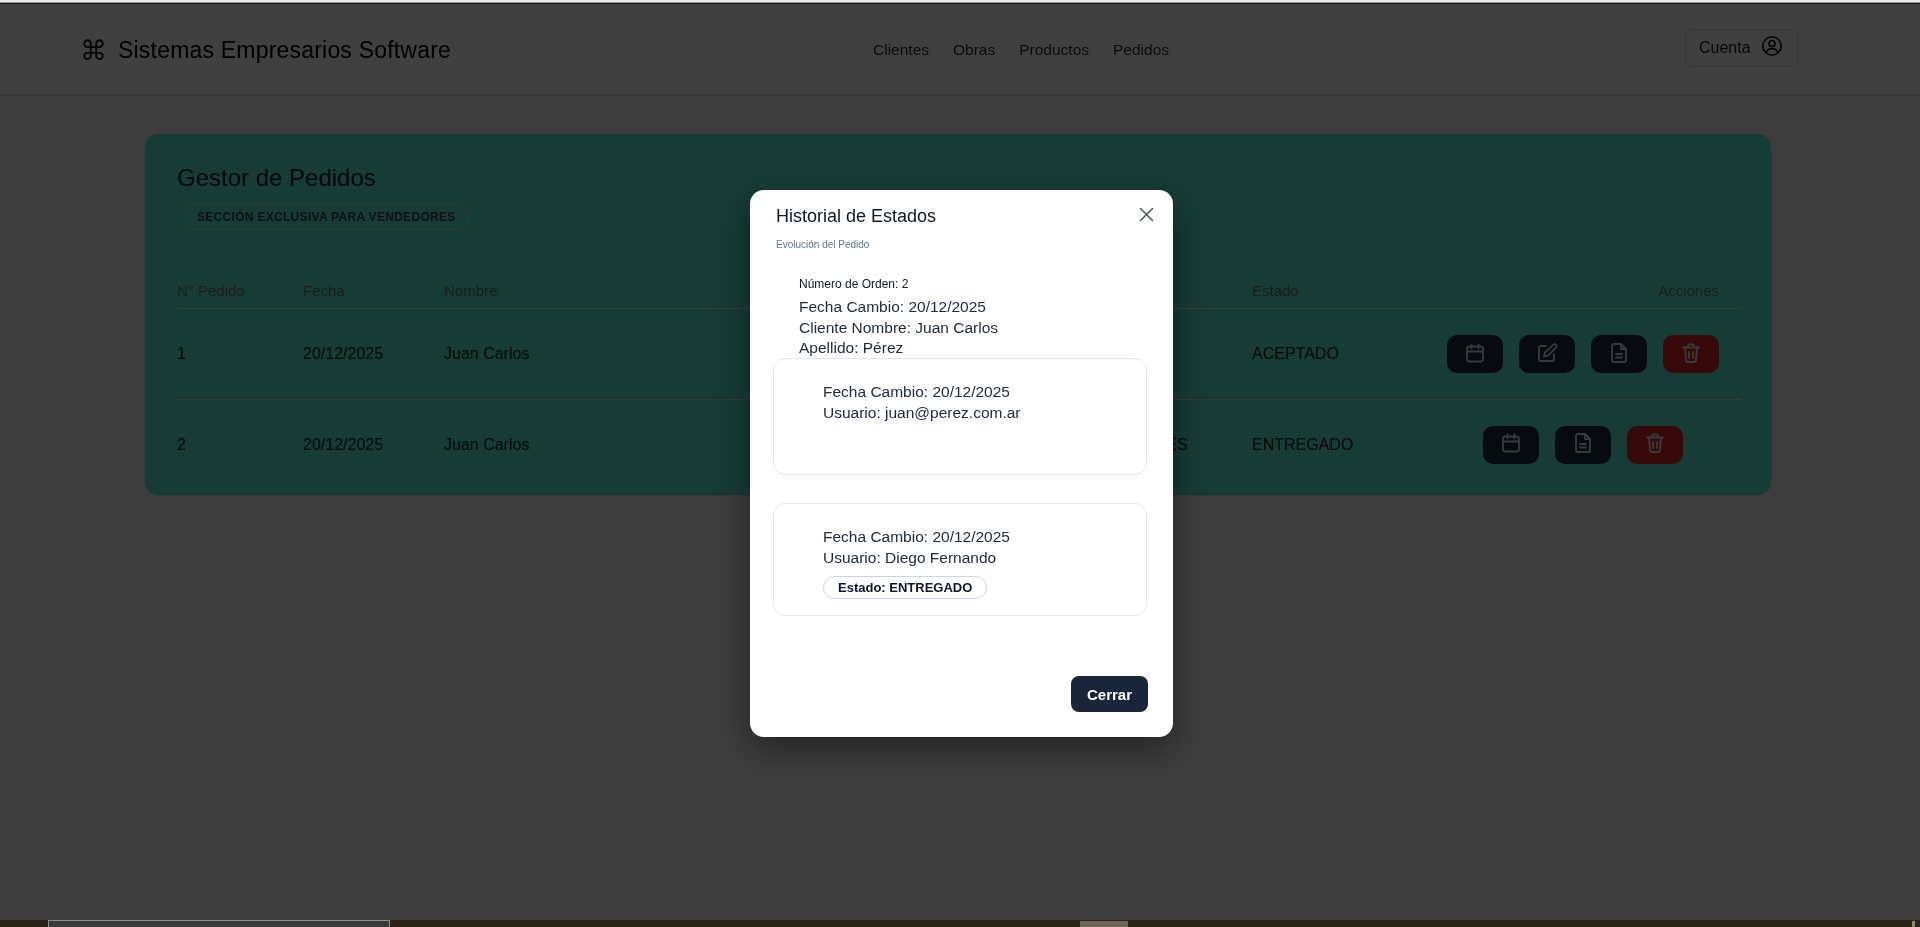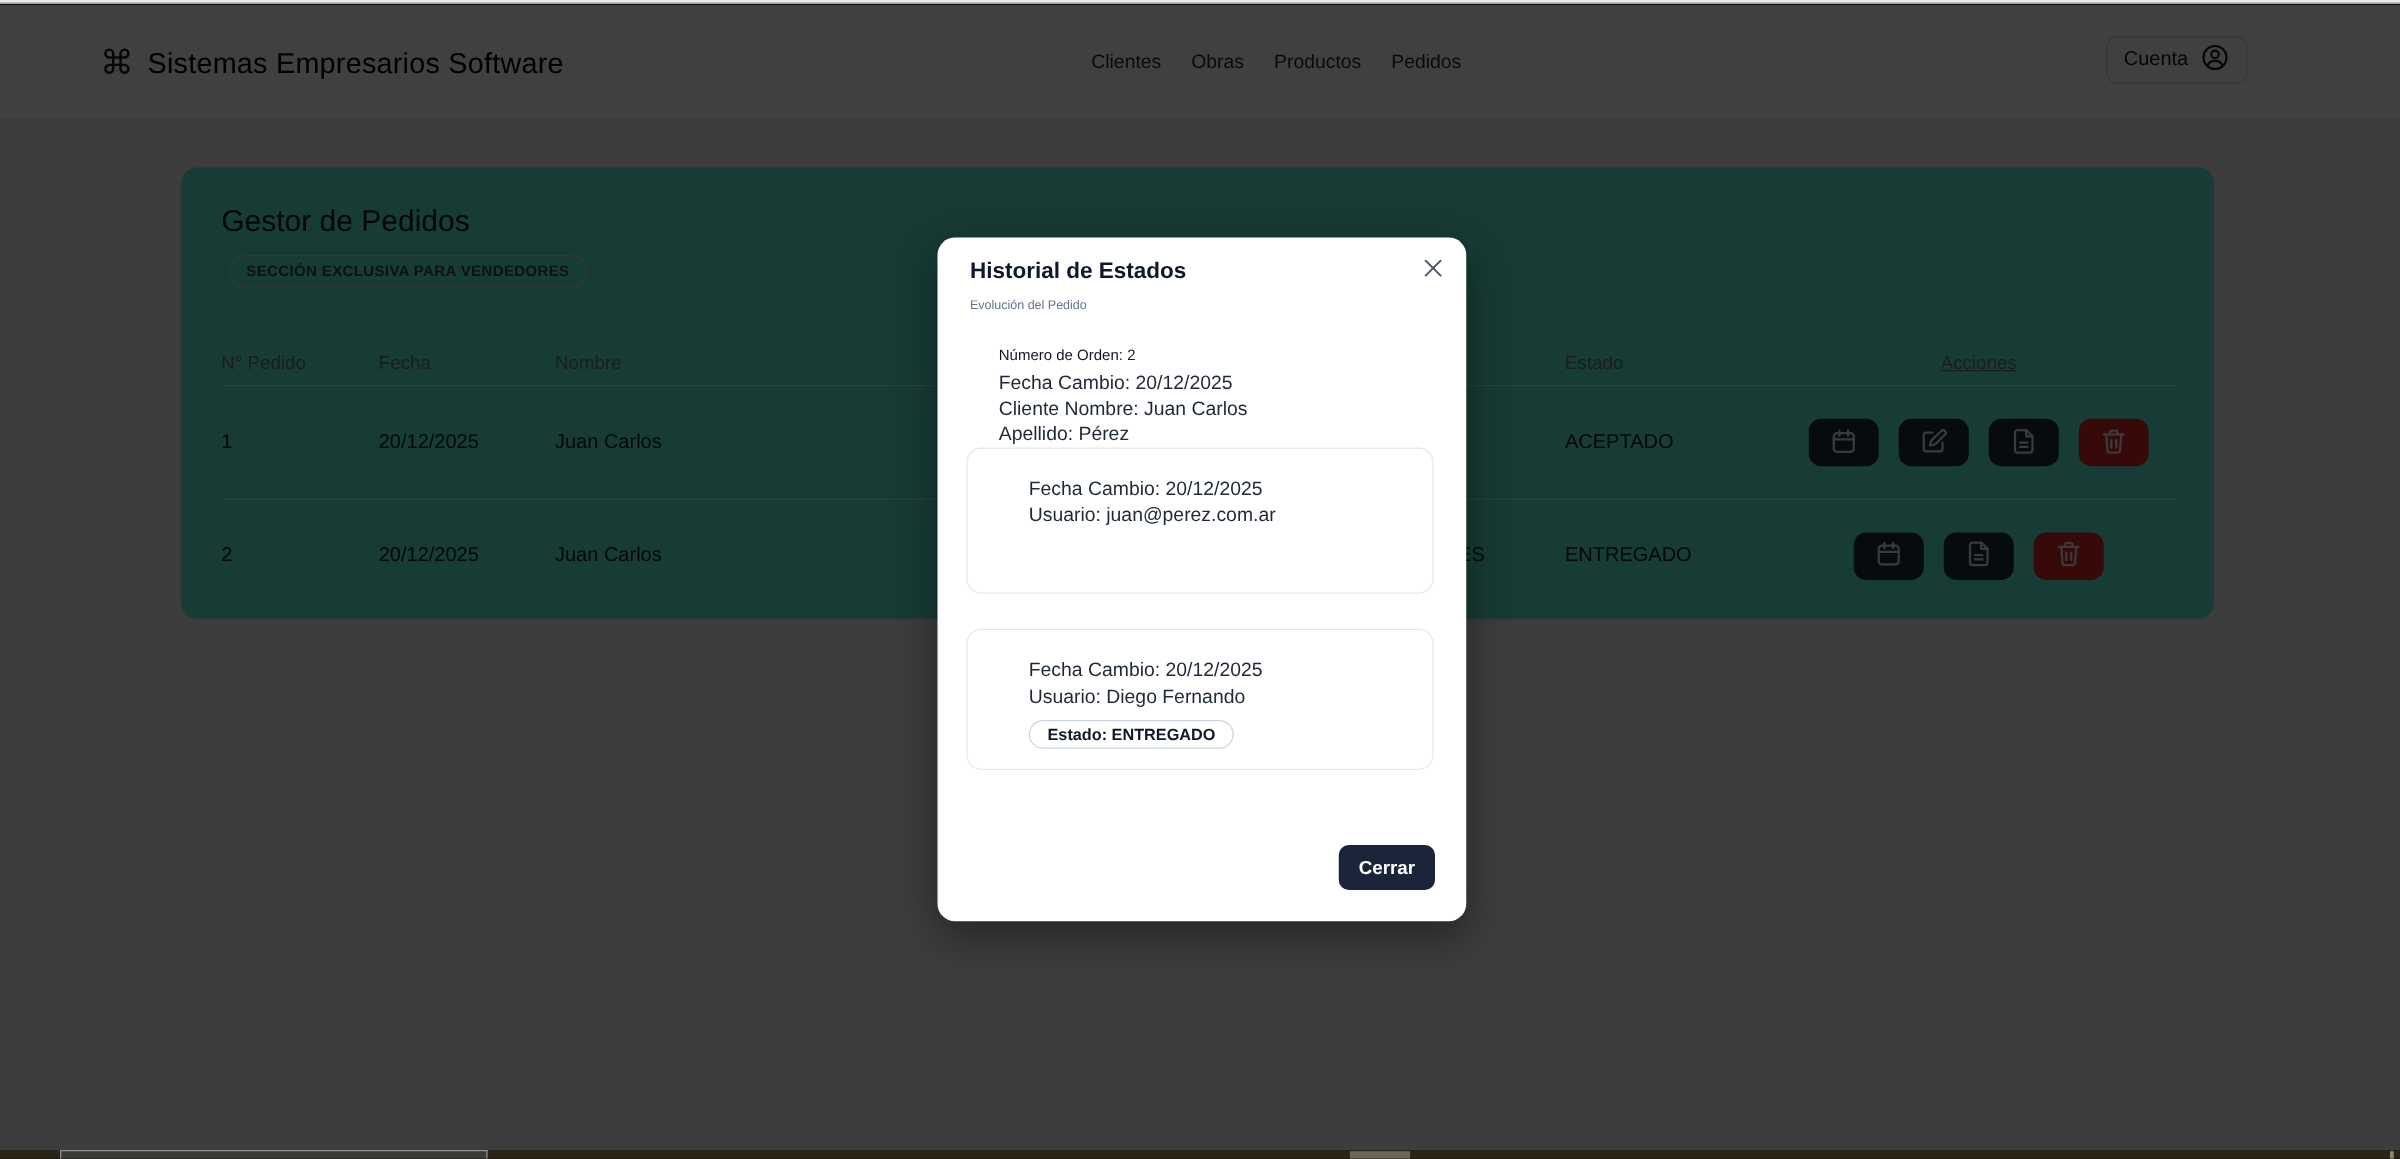--- a/index.html
+++ b/index.html
@@ -36,36 +36,36 @@
   .page-title { position:absolute; left:32px; top:30px; font-size:24px; font-weight:500; color:#111827; }
   .vendor-badge { position:absolute; left:38px; top:70px; height:26px; padding:0 13px;
                   display:inline-flex; align-items:center; border:1px solid #d1d5db;
                   border-radius:13px; font-size:12px; font-weight:700; letter-spacing:.3px; color:#374151; }
 
   .table-wrap { position:absolute; left:32px; top:138px; width:1564px; }
   .trow { display:grid; grid-template-columns:126px 141px 357px 286px 165px 195px 272px;
           align-items:center; }
   .thead { height:37px; border-bottom:1px solid #e5e7eb; }
   .thead > div { font-size:15px; color:#6b7280; }
-  .thead .col-actions { text-align:center;text-decoration:underline; }
+  .thead .col-actions { text-align:right; }
   .tbody-row { height:90px; font-size:16px; color:#111827; }
   .tbody-row + .tbody-row { border-top:1px solid #e5e7eb; }
   .actions-cell { display:flex; justify-content:center; gap:16px; }
   .act-btn { width:56px; height:38px; border:none; border-radius:10px; cursor:pointer;
              display:flex; align-items:center; justify-content:center; background:#1e293b; }
   .act-btn.danger { background:#dc2626; }
   .act-btn svg { stroke:#e2e8f0; }
 
   
   .backdrop { position:absolute; left:0; top:4px; width:1920px; height:916px;
               background:rgba(0,0,0,0.75); z-index:60; }
   .modal { position:absolute; left:750px; top:190px; width:423px; height:547px;
            background:#ffffff; border-radius:14px; z-index:70;
            box-shadow:0 12px 34px rgba(0,0,0,.4); }
-  .modal-title { position:absolute; left:26px; top:16px; font-size:18px; font-weight:700; color:#0f172a; }
+  .modal-title { position:absolute; left:26px; top:16px; font-size:18px; font-weight:400; color:#0f172a; }
   .modal-subtitle { position:absolute; left:26px; top:49px; font-size:10px; color:#64748b; }
   .close-btn { position:absolute; right:16px; top:15px; width:22px; height:22px; border:none;
                background:transparent; cursor:pointer; display:flex; align-items:center; justify-content:center; }
   .order-info { position:absolute; left:49px; top:84px; }
   .order-info .oi-head { font-size:12px; font-weight:400; color:#111827; line-height:21px; margin-bottom:2px; }
   .order-info .oi-line { font-size:15.5px; color:#1f2937; line-height:20.5px; }
   .hist-card { position:absolute; left:23px; width:374px; background:#fff;
                border:1px solid #e2e8f0; border-radius:12px; padding:23px 20px 0 49px; }
   .hist-card.h1 { top:168px; height:117px; }
   .hist-card.h2 { top:313px; height:113px; }

